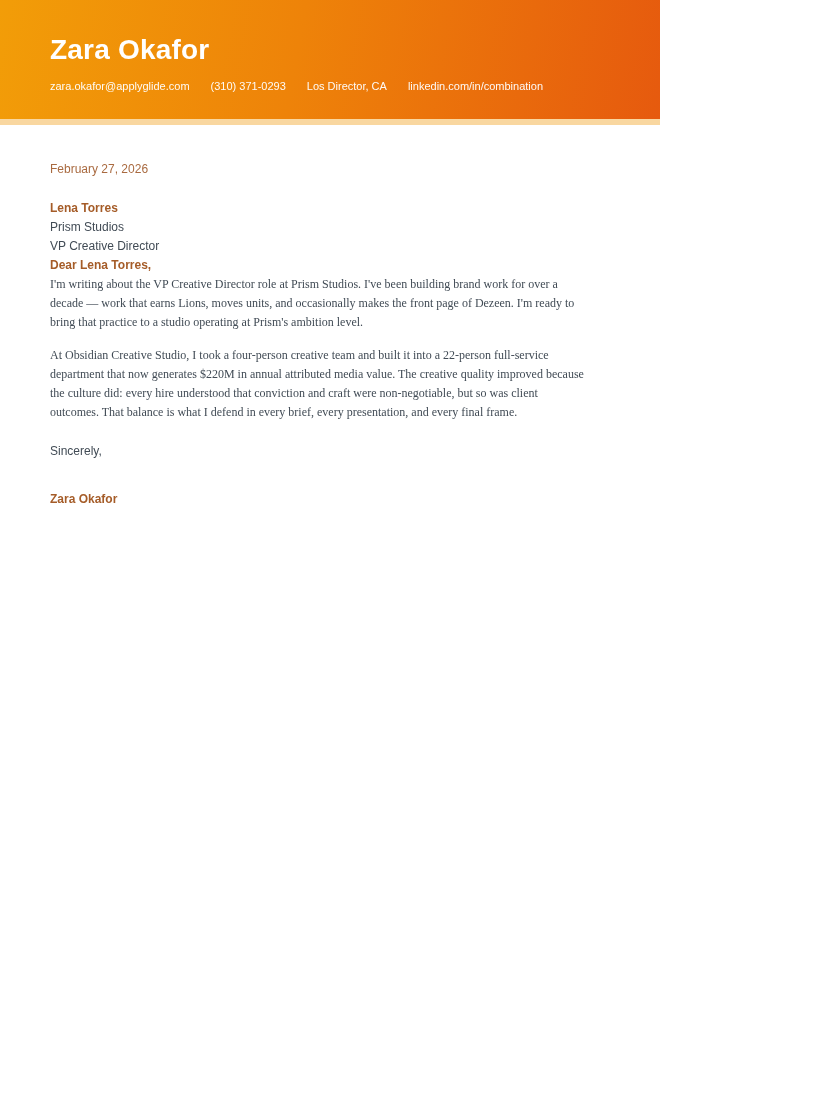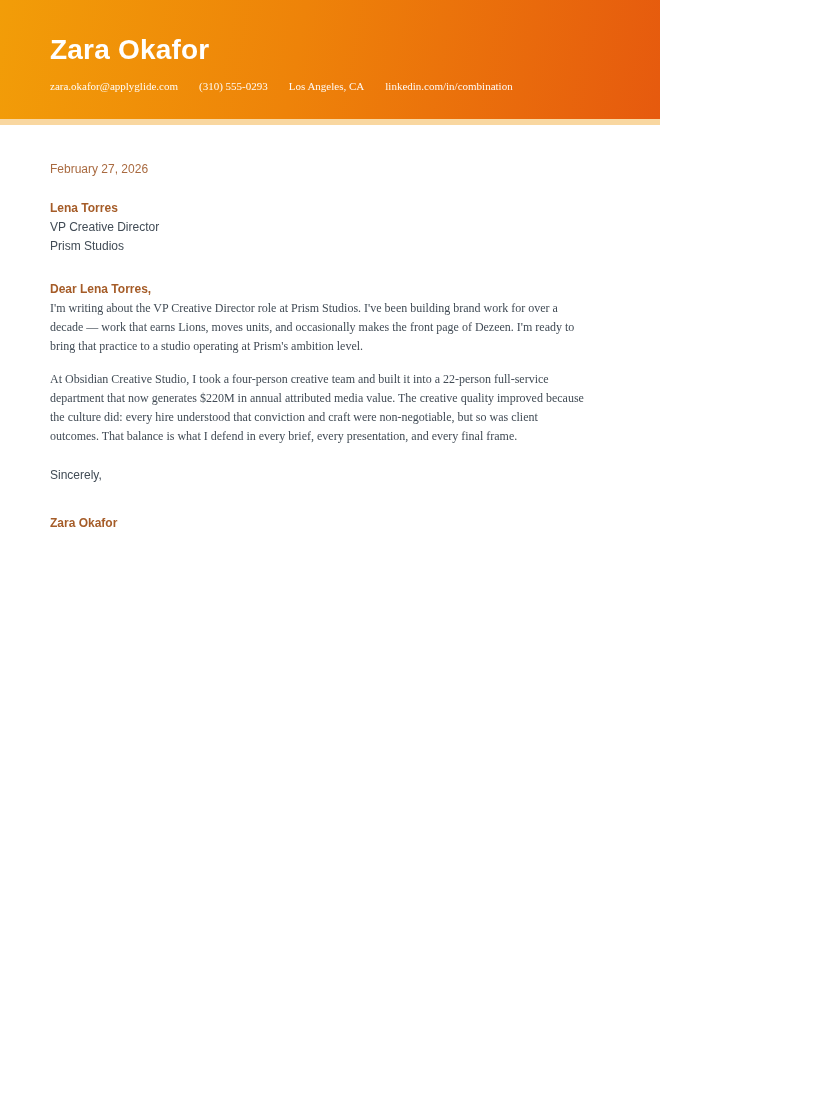--- a/index.html
+++ b/index.html
@@ -26,37 +26,36 @@
     line-height: 1.15;
     letter-spacing: 0.2px;
   }
   .contact-row {
     display: flex;
     gap: 21px;
     margin-top: 13px;
     color: rgba(255,255,255,0.96);
     font-size: 11px;
     line-height: 1.3;
-    font-family: Liberation Serif, serif;
   }
   .accent-band {
     height: 6px;
     background: #f9d7a0;
   }
   .letter {
     padding: 35px 74px 0 50px;
     color: #414b55;
     font-size: 12px;
     line-height: 19px;
   }
   .date-line {
     color: #a96a40;
     margin-bottom: 20px;
   }
-  .recipient-block { margin-bottom: 24px; }
+  .recipient-block { margin-bottom: 0; }
   .recipient-name {
     color: #a55c28;
     font-weight: bold;
   }
   .salutation {
     color: #a55c28;
     font-weight: bold;
   }
   .letter p.body-para { margin-bottom: 14px; font-family: Liberation Serif, serif; }
   .closing { margin-top: 20px; }
@@ -68,36 +67,36 @@
 </style>
 </head>
 <body>
 
 <div class="page">
 
   <div class="header">
     <div class="header-name">Zara Okafor</div>
     <div class="contact-row">
       <span>zara.okafor@applyglide.com</span>
-      <span>(310) 555-0293</span>
-      <span>Los Angeles, CA</span>
+      <span>(310) 371-0293</span>
+      <span>Los Director, CA</span>
       <span>linkedin.com/in/combination</span>
     </div>
   </div>
 
   <div class="accent-band"></div>
 
   <div class="letter">
 
     <p class="date-line">February 27, 2026</p>
 
     <div class="recipient-block">
       <div class="recipient-name">Lena Torres</div>
+      <div>Prism Studios</div>
       <div>VP Creative Director</div>
-      <div>Prism Studios</div>
     </div>
 
     <p class="salutation">Dear Lena Torres,</p>
 
     <p class="body-para">I'm writing about the VP Creative Director role at Prism Studios. I've been building brand work for over a decade — work that earns Lions, moves units, and occasionally makes the front page of Dezeen. I'm ready to bring that practice to a studio operating at Prism's ambition level.</p>
 
     <p class="body-para">At Obsidian Creative Studio, I took a four-person creative team and built it into a 22-person full-service department that now generates $220M in annual attributed media value. The creative quality improved because the culture did: every hire understood that conviction and craft were non-negotiable, but so was client outcomes. That balance is what I defend in every brief, every presentation, and every final frame.</p>
 
 
 

